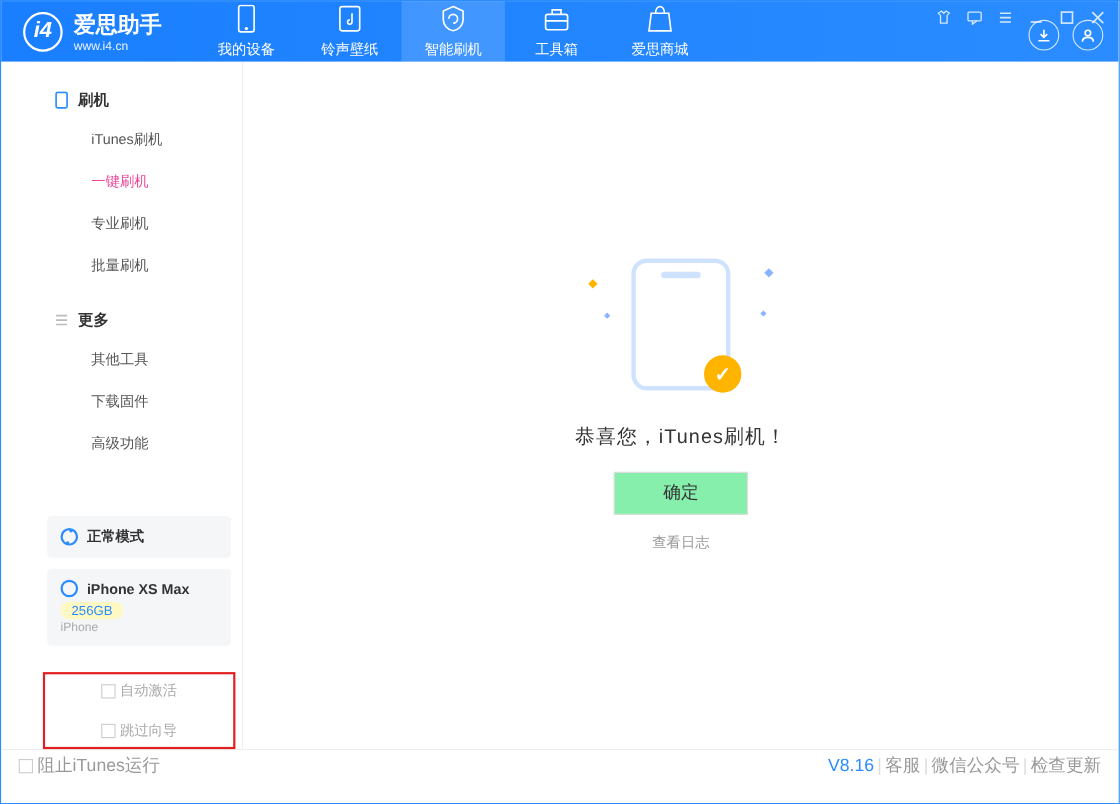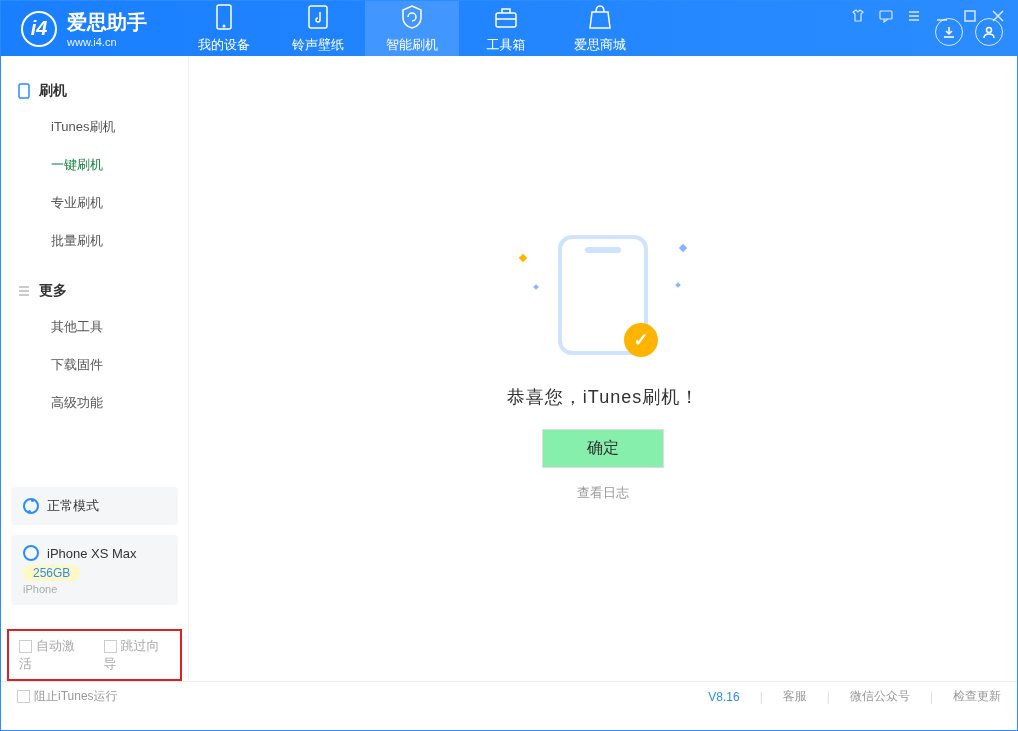--- a/index.html
+++ b/index.html
@@ -17,57 +17,57 @@
 .nav-tab.active { background: rgba(255,255,255,0.15); }
 .nav-tab .icon { width: 26px; height: 26px; display: flex; align-items: center; justify-content: center; }
 
 .header-right { position: absolute; right: 10px; top: 6px; display: flex; gap: 10px; align-items: center; }
 .header-right .win-btn { width: 18px; height: 18px; cursor: pointer; opacity: 0.8; display: flex; align-items: center; justify-content: center; }
 
 .header-circles { position: absolute; right: 14px; bottom: 10px; display: flex; gap: 12px; }
 .circle-btn { width: 28px; height: 28px; border: 1.5px solid rgba(255,255,255,0.8); border-radius: 50%; display: flex; align-items: center; justify-content: center; cursor: pointer; }
 
 .body-area { display: flex; height: 625px; }
-.sidebar { width: 188px; border-right: 1px solid #eee; padding-top: 18px; display: flex; flex-direction: column; }
+.sidebar { width: 188px; border-right: 1px solid #eee; padding-top: 18px; display: flex; flex-direction: column; margin-left: 32px; }
 .side-group-title { display: flex; align-items: center; gap: 8px; padding: 8px 16px; font-size: 14px; color: #333; font-weight: bold; }
 .side-group-title .ico { width: 14px; height: 14px; display: flex; align-items: center; justify-content: center; color: #2a8cff; }
 .side-item { padding: 10px 16px 10px 50px; font-size: 13px; color: #555; cursor: pointer; }
-.side-item.active { color: #15803d; }
+.side-item.active { color: #ec4899; }
 
 .device-cards { margin-top: auto; padding: 0 10px 14px; }
 .card { background: #f4f6f8; border-radius: 4px; padding: 10px 12px; margin-bottom: 10px; font-size: 13px; color: #333; }
-.card .row1 { display: flex; align-items: center; gap: 8px; font-weight: normal; }
+.card .row1 { display: flex; align-items: center; gap: 8px; font-weight: bold; }
 .card .ico-small { width: 16px; height: 16px; border: 2px solid #2a8cff; border-radius: 50%; position: relative; }
 .ico-refresh::before, .ico-refresh::after { content: ''; position: absolute; width: 3px; height: 3px; background: #2a8cff; border-radius: 50%; }
 .ico-refresh::before { top: -1px; left: 6px; }
 .ico-refresh::after { bottom: -1px; right: 6px; }
 .ico-phone { border-radius: 3px; width: 12px; height: 16px; }
 .badge { display: inline-block; background: #fef9c3; color: #2a8cff; border-radius: 10px; padding: 1px 10px; font-size: 12px; margin-top: 4px; }
 .card .sub { font-size: 11px; color: #aaa; margin-top: 2px; }
 
-.highlight-box { border: 2px solid #e02020; padding: 6px 10px; margin: 0 6px; display: flex; gap: 18px; align-items: center; font-size: 13px; color: #aaa; }
+.highlight-box { border: 2px solid #e02020; padding: 6px 10px; margin: 0 6px; display: flex; gap: 18px; align-items: center; font-size: 13px; color: #aaa; flex-direction: column; }
 .chk { width: 13px; height: 13px; border: 1px solid #ccc; display: inline-block; vertical-align: middle; margin-right: 4px; }
 
 .main { flex: 1; display: flex; flex-direction: column; align-items: center; justify-content: center; }
 .phone-ill { width: 90px; height: 120px; border: 4px solid #cfe3ff; border-radius: 14px; position: relative; background: #fff; }
 .phone-cam { position: absolute; top: 8px; left: 50%; transform: translateX(-50%); width: 36px; height: 6px; background: #cfe3ff; border-radius: 3px; }
 .check-badge { position: absolute; right: -14px; bottom: -6px; width: 34px; height: 34px; background: #ffb400; border-radius: 50%; display: flex; align-items: center; justify-content: center; color: #fff; font-size: 18px; font-weight: bold; }
 .sparkle { position: absolute; width: 6px; height: 6px; transform: rotate(45deg); background: #8ab4ff; }
 .sp1 { left: -38px; top: 20px; background: #ffb400; }
 .sp2 { left: -24px; top: 50px; width: 4px; height: 4px; background: #8ab4ff; }
 .sp3 { right: -38px; top: 10px; }
 .sp4 { right: -32px; top: 48px; width: 4px; height: 4px; }
 
 .success-msg { margin-top: 30px; font-size: 18px; color: #333; letter-spacing: 1px; }
 .ok-btn { margin-top: 20px; border: 1px solid #ddd; background: #86efac; padding: 8px 44px; font-size: 16px; color: #333; cursor: pointer; }
 .log-link { margin-top: 16px; font-size: 13px; color: #999; cursor: pointer; }
 
-.footer { height: 30px; border-top: 1px solid #eee; display: flex; align-items: center; padding: 0 16px; font-size: 12px; color: #999; }
+.footer { height: 30px; border-top: 1px solid #eee; display: flex; align-items: center; padding: 0 16px; font-size: 16px; color: #999; }
 .footer-left { display: flex; align-items: center; gap: 4px; }
-.footer-right { margin-left: auto; display: flex; align-items: center; gap: 20px; }
+.footer-right { margin-left: auto; display: flex; align-items: center; gap: 3px; }
 .footer-right .sep { color: #ddd; }
 .footer-right .link { cursor: pointer; }
 </style>
 </head>
 <body>
 
 <div class="header">
   <div class="logo-area">
     <div class="logo-icon">i4</div>
     <div class="logo-text">

